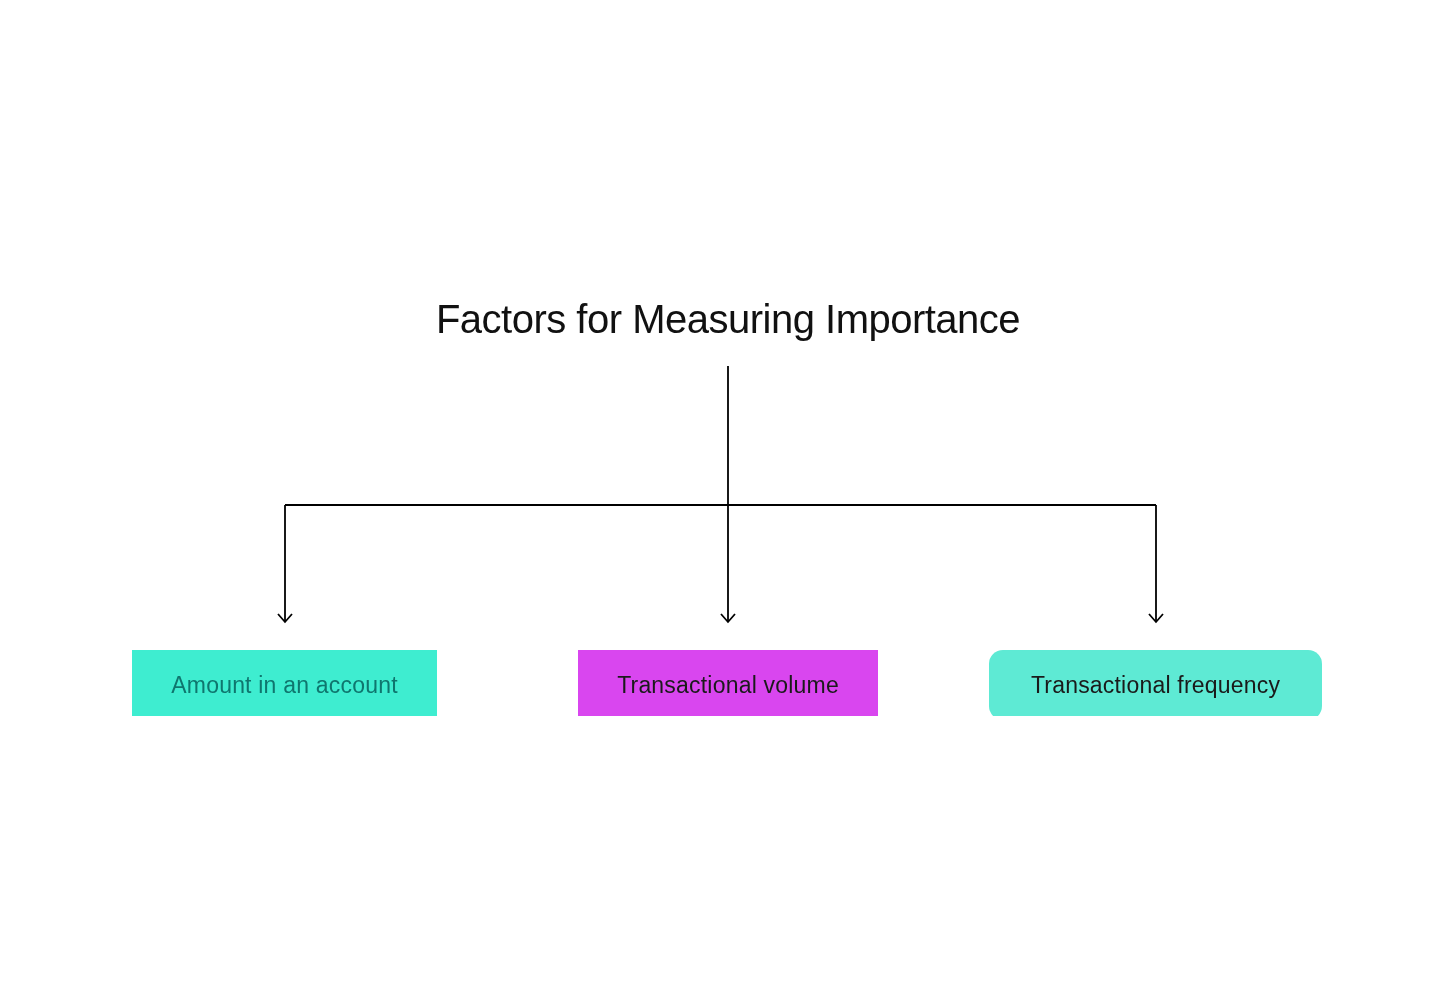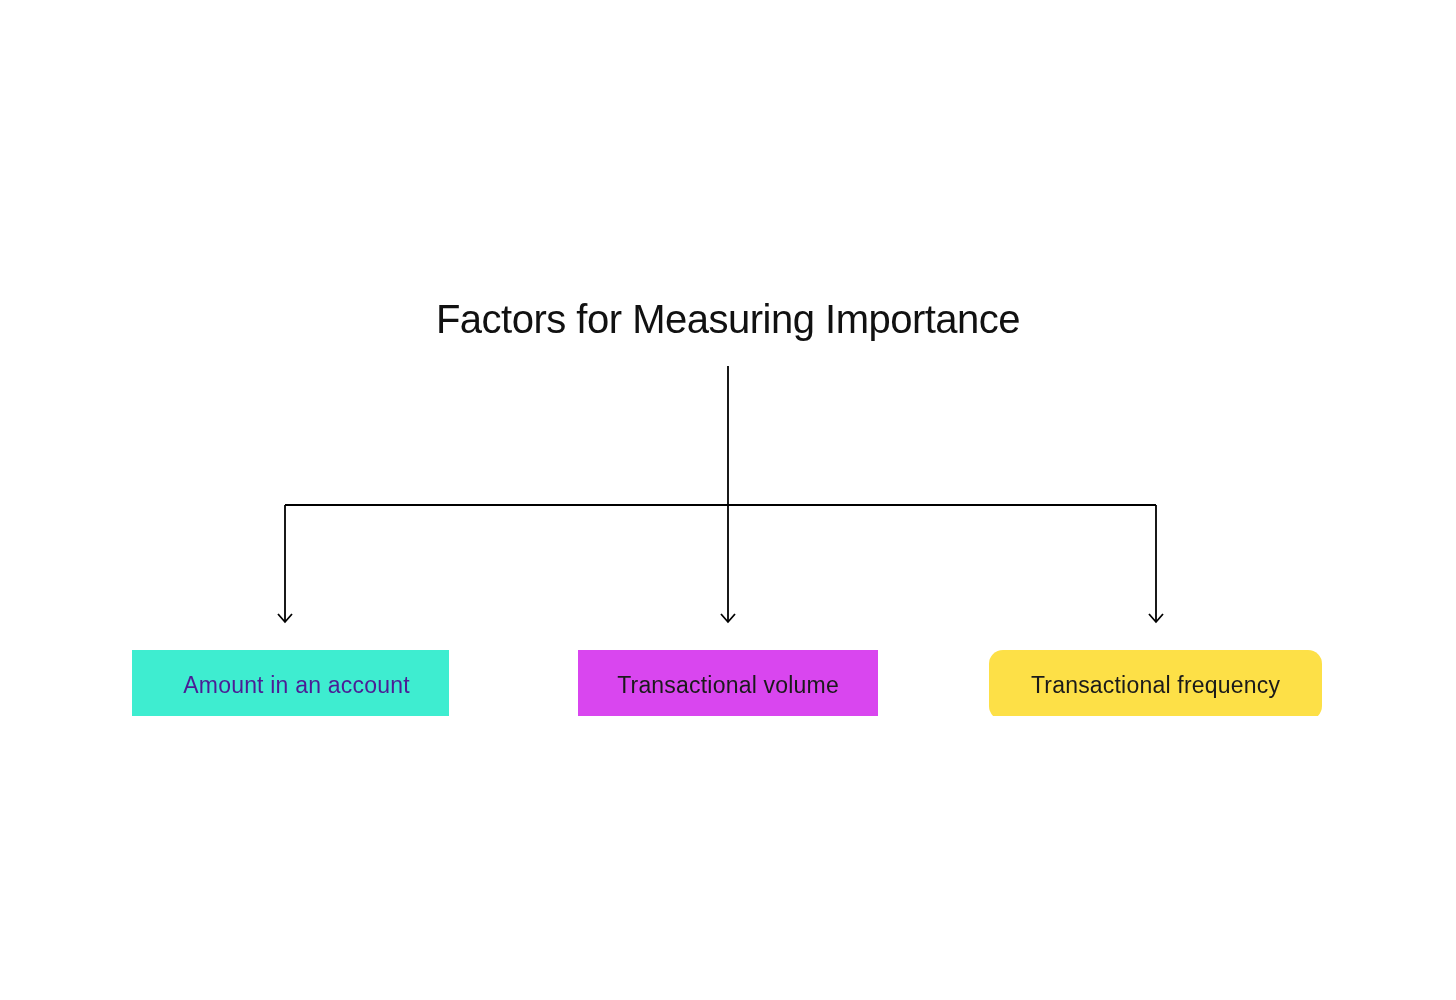--- a/index.html
+++ b/index.html
@@ -64,25 +64,25 @@
 
     <line x1="285" y1="505" x2="285" y2="621" stroke="#000000"></line>
 
     <line x1="1156" y1="505" x2="1156" y2="621" stroke="#000000"></line>
 
     <polyline points="278,614 285,622 292,614" stroke="#000000"></polyline>
     <polyline points="721,614 728,622 735,614" stroke="#000000"></polyline>
     <polyline points="1149,614 1156,622 1163,614" stroke="#000000"></polyline>
   </svg>
 
-  <div class="node node-1" style="background: rgb(62, 237, 208); color: #4c1d95; padding-left: 12px;">
+  <div class="node node-1" style="background: rgb(62, 237, 208); color: #0f766e;">
     <span>Amount in an account</span>
   </div>
 
   <div class="node node-2" style="background: #d946ef; color: rgb(26, 26, 26);">
     <span>Transactional volume</span>
   </div>
 
-  <div class="node node-3" style="background: #fde047; color: rgb(26, 26, 26); border-radius: 14px;">
+  <div class="node node-3" style="background: #5eead4; color: rgb(26, 26, 26); border-radius: 14px;">
     <span>Transactional frequency</span>
   </div>
 
 </div>
 
 </body></html>

